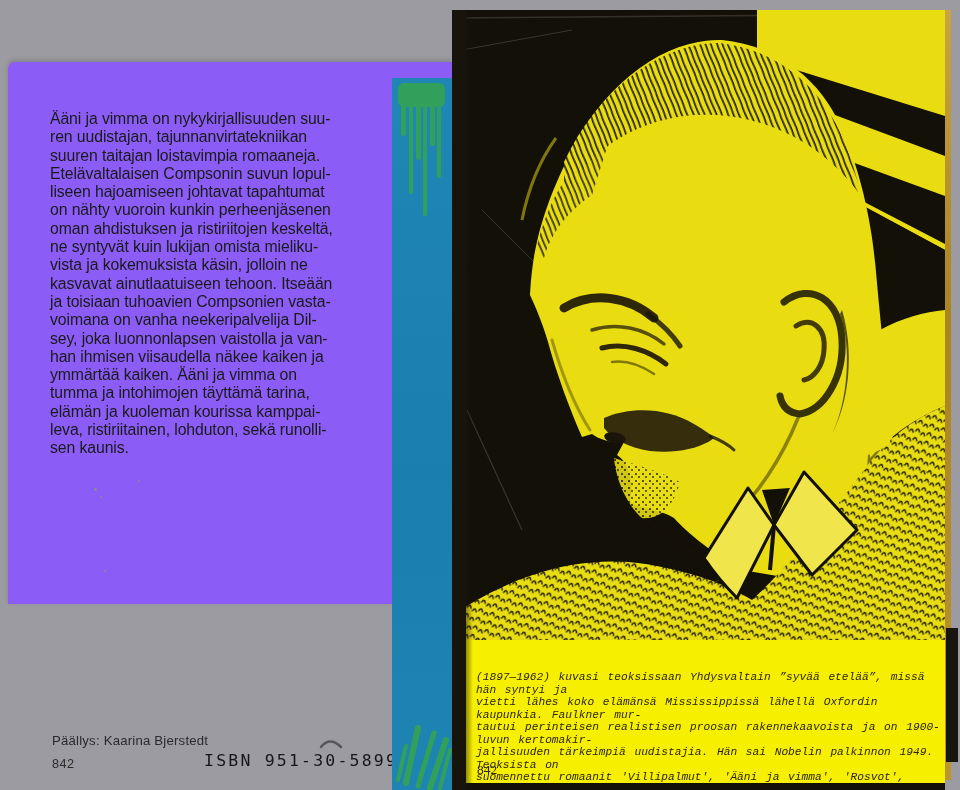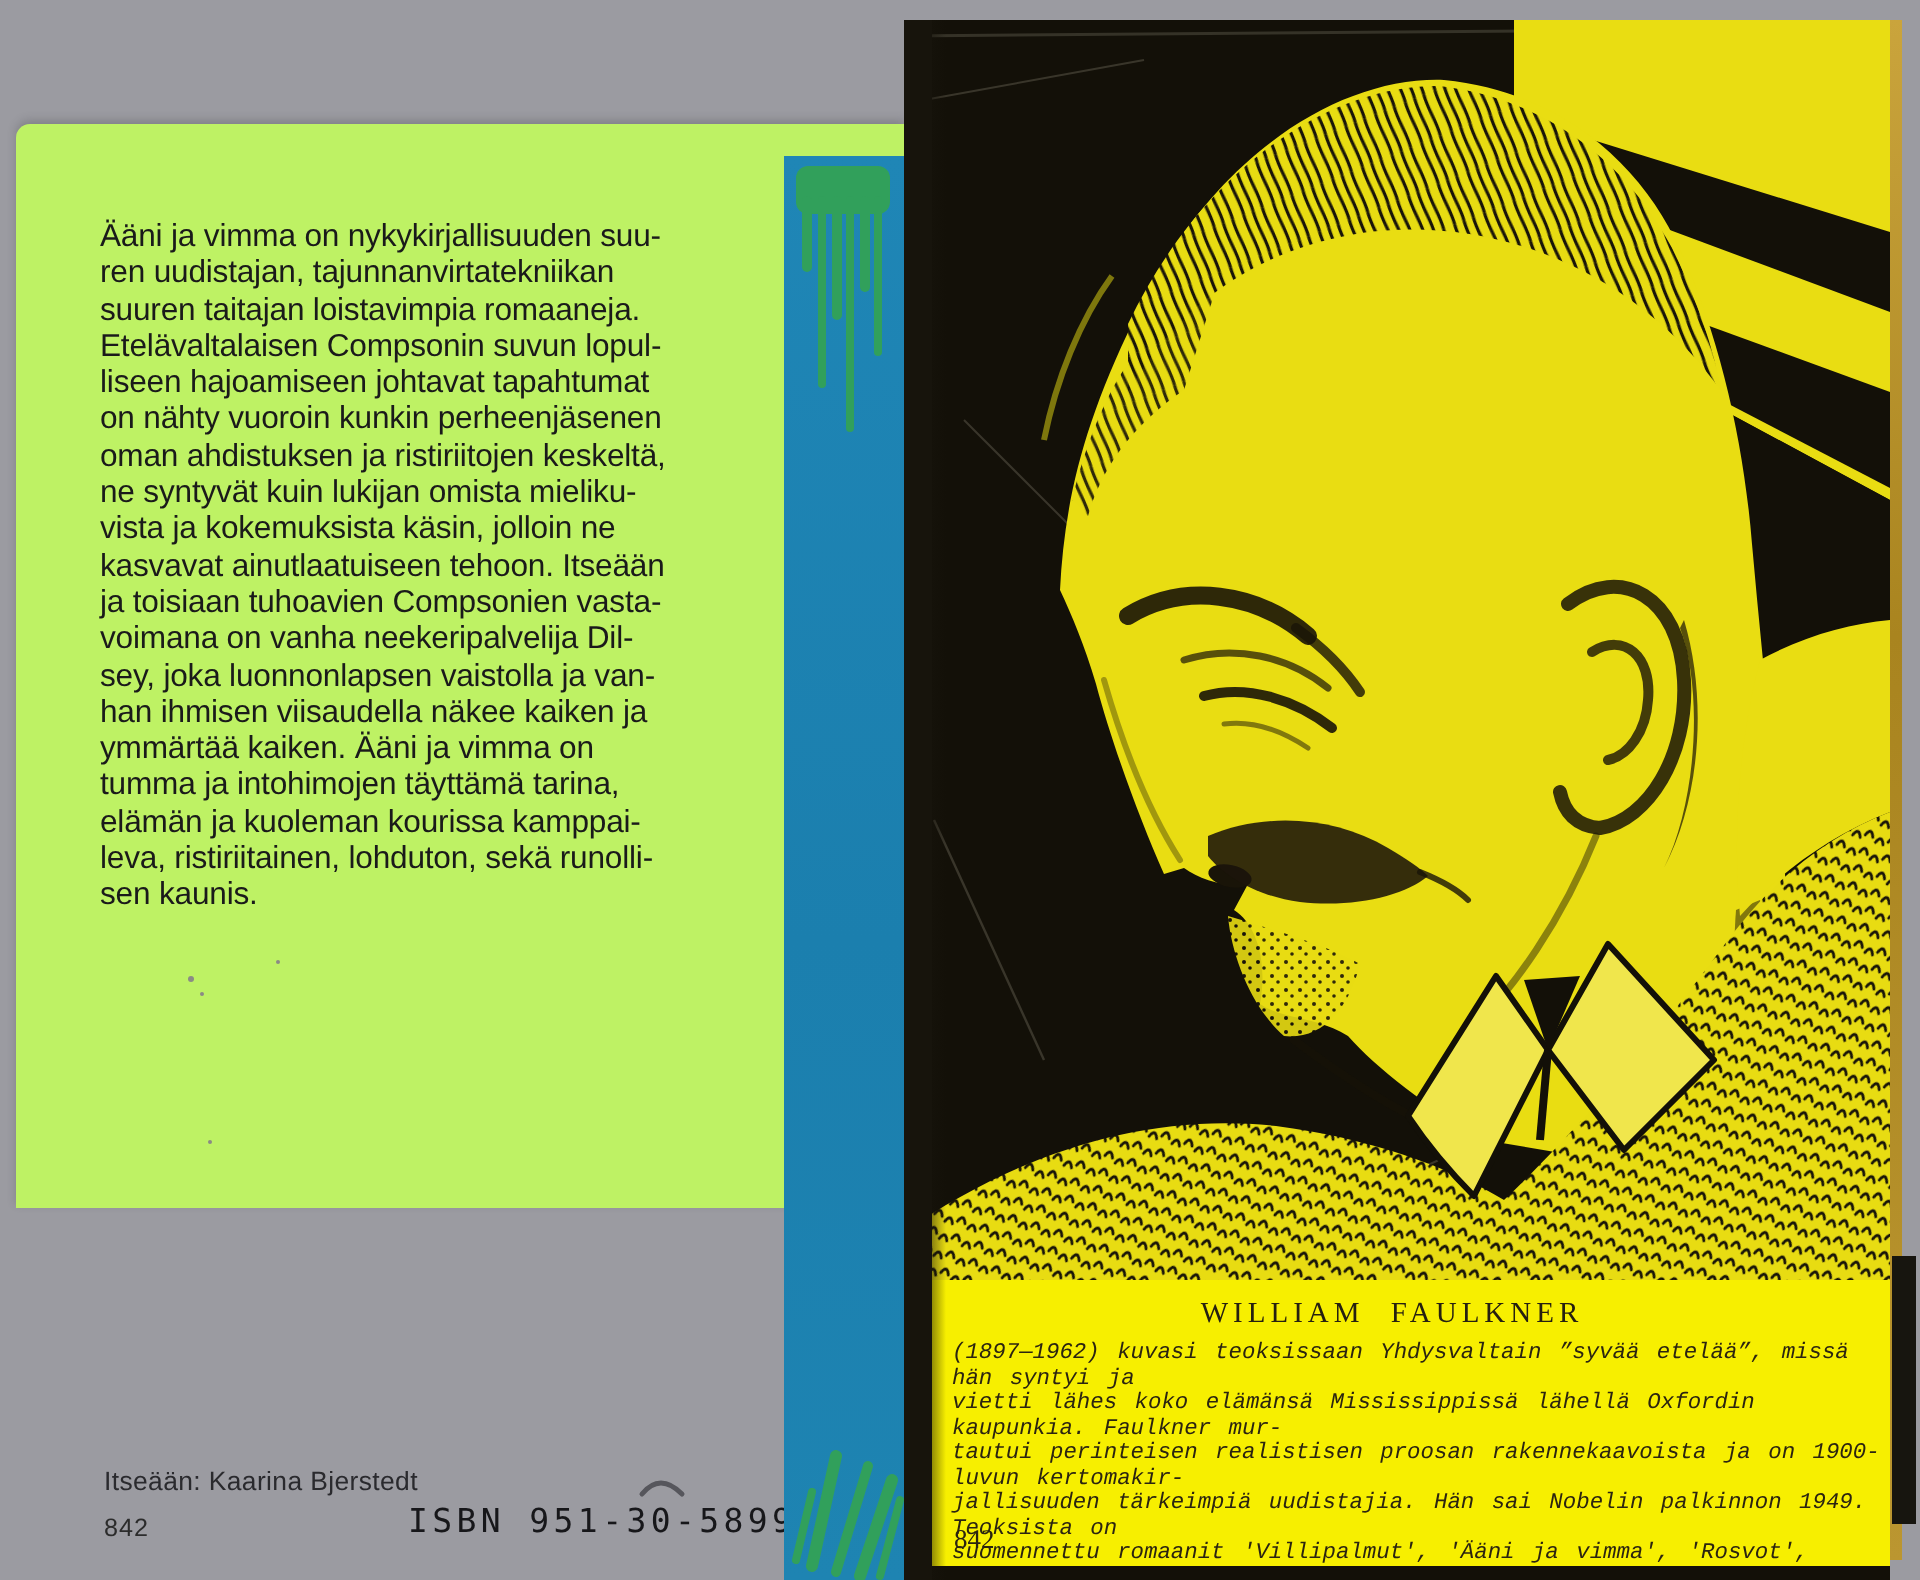--- a/index.html
+++ b/index.html
@@ -6,21 +6,21 @@
   html,body { width:960px; height:790px; }
   body {
     position:relative;
     background:#9b9ba1;
     overflow:hidden;
     font-family:"Liberation Sans", sans-serif;
   }
   
   .cover-card {
     position:absolute; left:8px; top:62px; width:444px; height:542px;
-    background:#bef264;
+    background:#8b5cf6;
     border-top-left-radius:7px;
     box-shadow:0 -2px 4px rgba(60,60,65,.25);
   }
   .blurb {
     position:absolute; left:42px; top:48px; width:340px;
     font-size:15.8px; line-height:18.3px; color:#1a1a1a;
     white-space:pre-line; letter-spacing:-0.1px;
   }
   .design-credit {
     position:absolute; left:44px; top:671px;
@@ -111,21 +111,21 @@
 ja toisiaan tuhoavien Compsonien vasta-
 voimana on vanha neekeripalvelija Dil-
 sey, joka luonnonlapsen vaistolla ja van-
 han ihmisen viisaudella näkee kaiken ja
 ymmärtää kaiken. Ääni ja vimma on
 tumma ja intohimojen täyttämä tarina,
 elämän ja kuoleman kourissa kamppai-
 leva, ristiriitainen, lohduton, sekä runolli-
 sen kaunis.</div>
 
-  <div class="design-credit">Itseään: Kaarina Bjerstedt</div>
+  <div class="design-credit">Päällys: Kaarina Bjerstedt</div>
   <div class="catalog-cover">842</div>
   <div class="isbn">ISBN 951-30-5899-9</div>
 
   <div class="caret-mark">
     <svg width="26" height="16" viewBox="0 0 26 16">
       <path d="M3,13 Q12,2 23,13" stroke="#56565c" stroke-width="2.5" fill="none" stroke-linecap="round"></path>
     </svg>
   </div>
 
   <div class="speck" style="left:86px;top:426px;width:3px;height:3px;"></div>
@@ -230,21 +230,20 @@
       <path d="M0,606 C58,566 122,546 186,553 C232,559 272,573 300,590 C332,560 372,514 412,460
                C436,428 462,408 493,396 L493,630 L0,630 Z" fill="url(#knit)"></path>
       <path d="M252,548 L296,478 L322,515 L285,588 C272,575 260,560 252,548 Z" fill="#f0e64c" stroke="#131008" stroke-width="3" stroke-linejoin="round"></path>
       <path d="M322,515 L352,462 L405,520 L360,565 Z" fill="#f0e64c" stroke="#131008" stroke-width="3" stroke-linejoin="round"></path>
       <path d="M310,480 L322,515 L338,478 Z" fill="#131008"></path>
       <path d="M322,515 L318,560" stroke="#131008" stroke-width="4"></path>
     </g>
   </svg>
 
   <div class="flap-panel">
-    <div class="author-heading">WILLIAM FAULKNER</div>
     <div class="author-bio">(1897—1962) kuvasi teoksissaan Yhdysvaltain ”syvää etelää”, missä hän syntyi ja
 vietti lähes koko elämänsä Mississippissä lähellä Oxfordin kaupunkia. Faulkner mur-
 tautui perinteisen realistisen proosan rakennekaavoista ja on 1900-luvun kertomakir-
 jallisuuden tärkeimpiä uudistajia. Hän sai Nobelin palkinnon 1949. Teoksista on
 suomennettu romaanit 'Villipalmut', 'Ääni ja vimma', 'Rosvot', 'Absalom, Absalom',
 'Liekehtivä elokuu', 'Kun tein kuolemaa', 'Karhu', 'Kylä', 'Kaupunki', 'Kartano',
 'Kaikkein pyhin' sekä lastenkirja 'Toivomuspuu'.</div>
     <div class="catalog-flap">842</div>
   </div>
 

